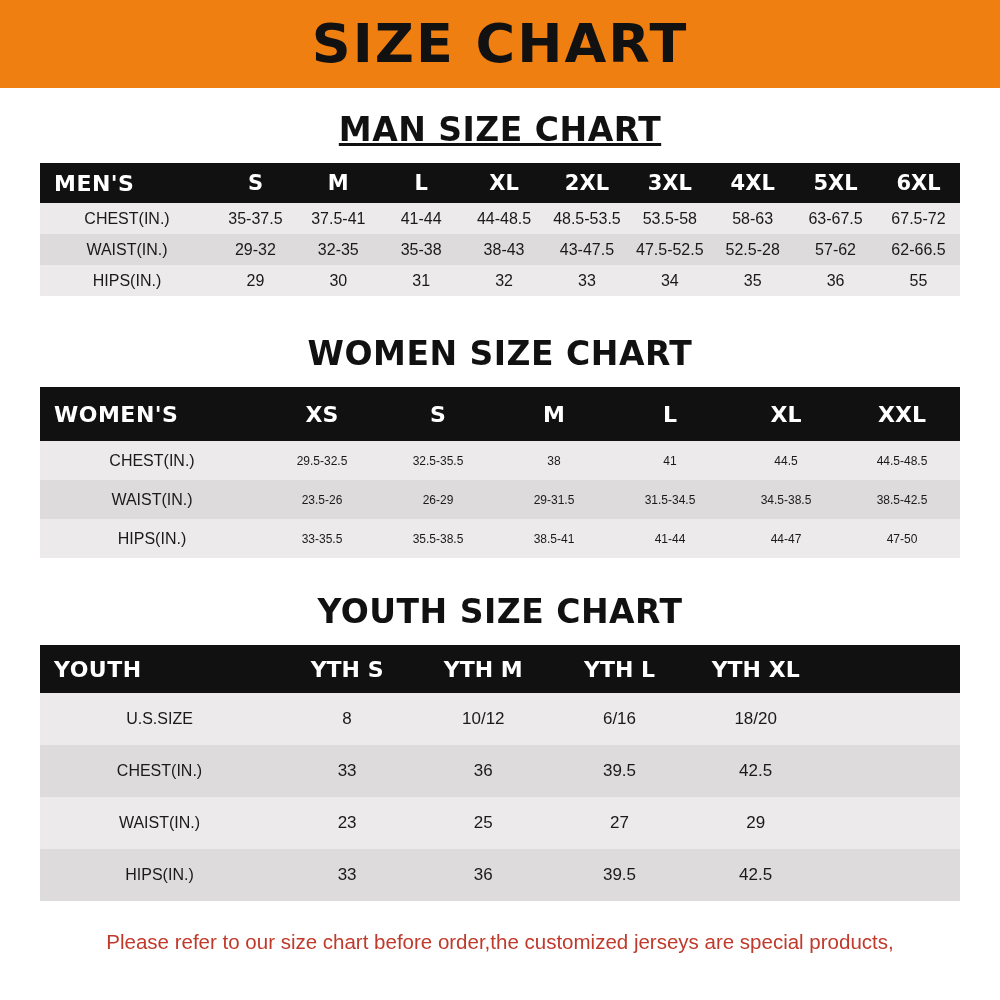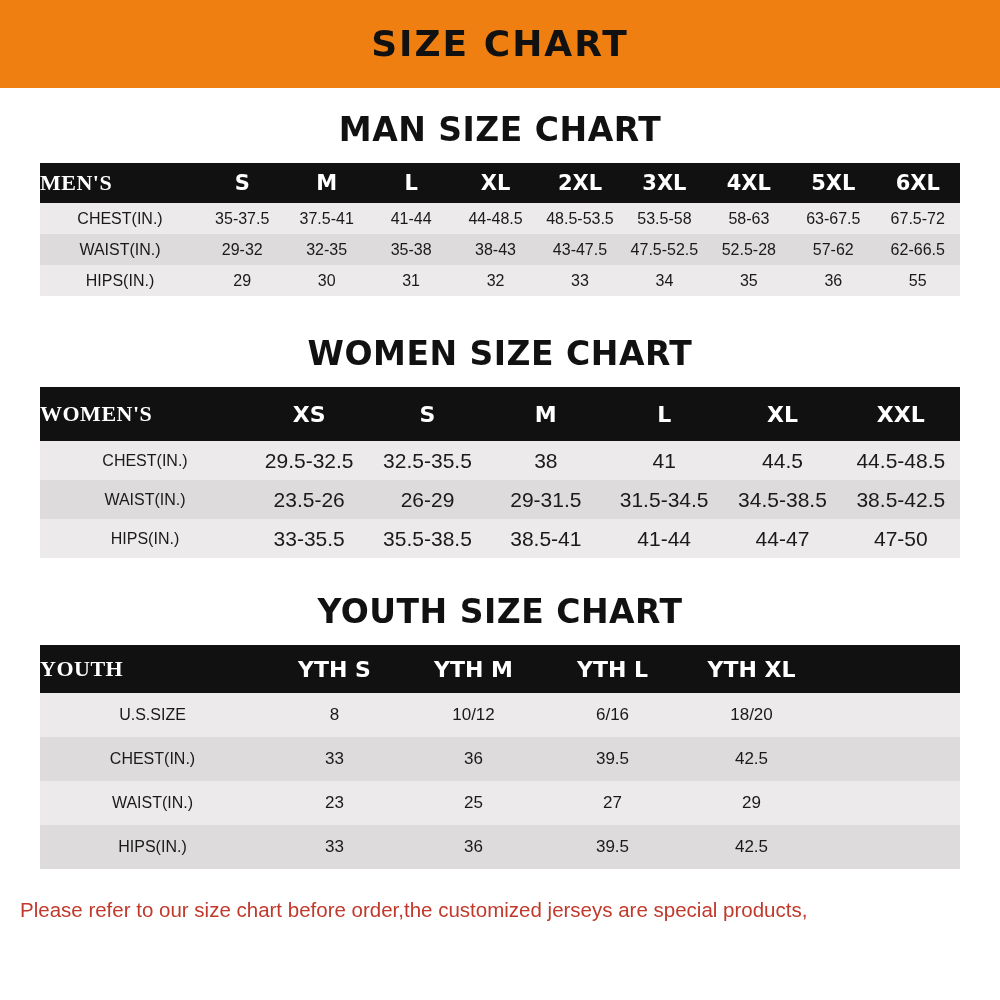--- a/index.html
+++ b/index.html
@@ -26,37 +26,37 @@
     width: 1000px;
     height: 88px;
     background: #f07f12;
     display: flex;
     align-items: center;
     justify-content: center;
   }
   .banner-title {
     font-family: "DejaVu Sans", sans-serif;
     font-weight: bold;
-    font-size: 36px;
+    font-size: 54px;
     letter-spacing: 2px;
     color: #111111;
     line-height: 1;
     text-align: center;
   }
 
   
   .section-title {
     text-align: center;
     font-family: "DejaVu Sans", sans-serif;
     font-weight: bold;
     font-size: 33px;
     color: #111111;
     letter-spacing: 0.5px;
   }
-  .sec-man-title { margin-top: 22px; }
+  .sec-man-title { margin-top: 22px; text-decoration: underline; }
   .sec-women-title { margin-top: 38px; }
   .sec-youth-title { margin-top: 34px; }
 
   
   .table-wrap {
     margin: 14px auto 0 auto;
     width: 920px;
   }
   table.size-table {
     width: 100%;
@@ -76,51 +76,51 @@
     color: #ffffff;
     font-family: "DejaVu Sans", sans-serif;
     font-weight: bold;
     font-size: 21px;
     height: 40px;
     text-align: center;
     vertical-align: middle;
   }
   .size-table thead th.rowlabel {
     text-align: left;
+    padding-left: 14px;
     font-size: 22px;
     letter-spacing: 0.5px;
-    font-family: Liberation Serif, serif;
   }
   
   .size-table tbody td {
     height: 31px;
     font-size: 16px;
     color: #1a1a1a;
     text-align: center;
     vertical-align: middle;
     font-family: "Liberation Sans", sans-serif;
   }
   .size-table tbody td.rowlabel {
     font-size: 16px;
     color: #1a1a1a;
   }
   .size-table tbody tr.row-a { background: #eceaea; }
   .size-table tbody tr.row-b { background: #dddbdb; }
 
   
   .women-table thead th { font-size: 22px; height: 54px; }
-  .women-table tbody td { height: 39px; font-size: 21px; }
+  .women-table tbody td { height: 39px; font-size: 12px; }
   .youth-table thead th { font-size: 22px; height: 48px; }
-  .youth-table tbody td { height: 44px; font-size: 17px; }
+  .youth-table tbody td { height: 52px; font-size: 17px; }
 
   
   .footer-note {
     margin: 26px auto 0 auto;
     width: 960px;
-    text-align: left;
+    text-align: center;
     color: #c0392b;
     font-family: "Liberation Sans", sans-serif;
     font-size: 20.5px;
     line-height: 1.45;
   }
   .footer-note div { white-space: nowrap; }
 </style>
 </head>
 <body>
 

